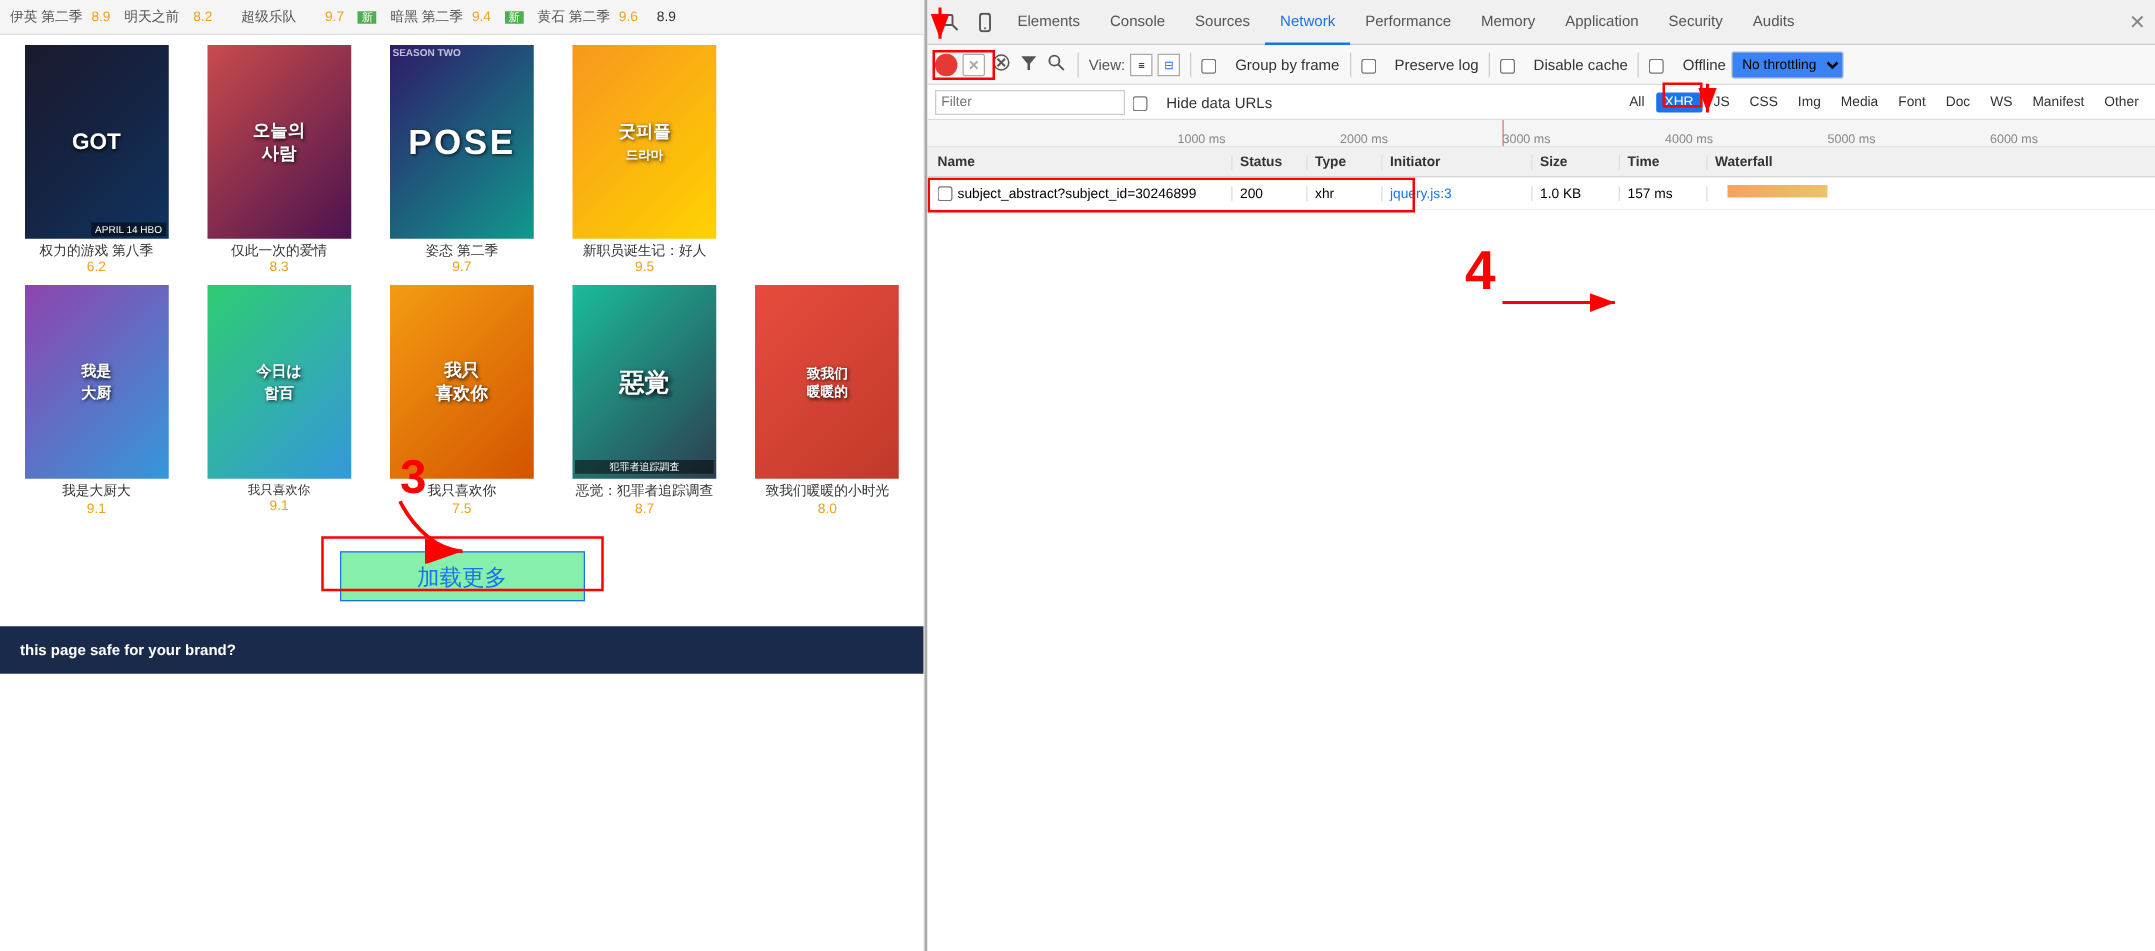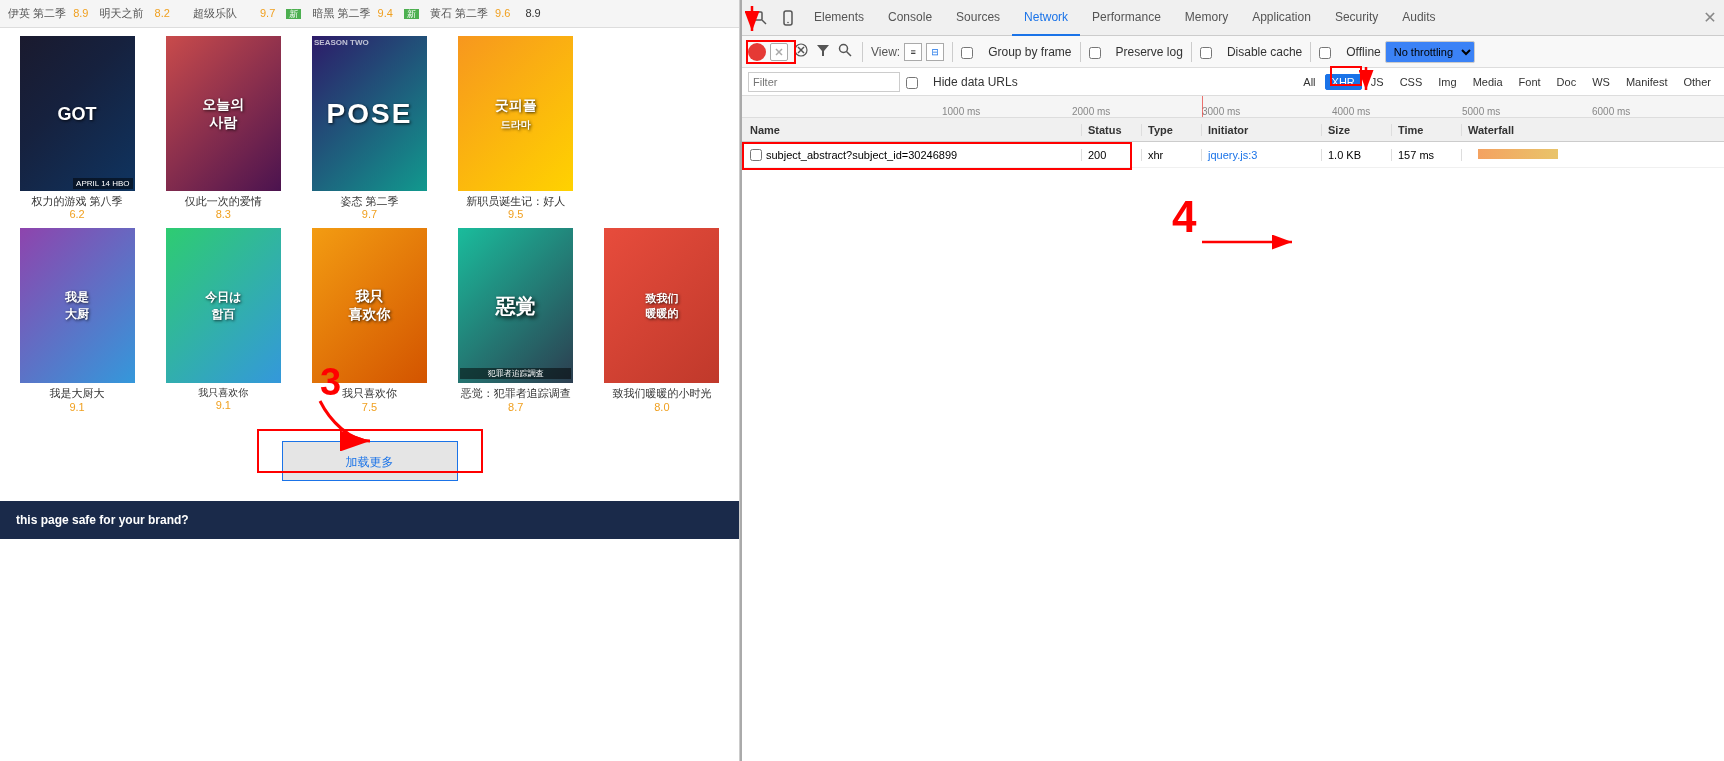--- a/index.html
+++ b/index.html
@@ -80,26 +80,26 @@
 
     .show-rating {
       font-size: 11px;
       color: #f0a020;
       text-align: center;
     }
 
     .load-more-btn {
       display: block;
       margin: 10px auto;
-      width: 176px;
+      width: 196px;
       height: 40px;
       border: 1px solid #1a73e8;
-      background: #e5e5e5;
+      background: #86efac;
       color: #1a73e8;
-      font-size: 12px;
+      font-size: 18px;
       cursor: pointer;
       text-align: center;
       line-height: 40px;
     }
 
     .bottom-banner {
       background: #1a2a4a;
       color: white;
       padding: 12px 16px;
       font-size: 12px;
@@ -338,21 +338,21 @@
       border-bottom: 1px solid #ccc;
       height: 24px;
       align-items: center;
       font-size: 11px;
       color: #333;
       font-weight: bold;
       position: sticky;
       top: 0;
     }
 
-    .col-name { width: 340px; padding: 0 8px; border-right: 1px solid #ddd; flex-shrink: 0; }
+    .col-name { width: 244px; padding: 0 8px; border-right: 1px solid #ddd; flex-shrink: 0; }
     .col-status { width: 60px; padding: 0 6px; border-right: 1px solid #ddd; flex-shrink: 0; }
     .col-type { width: 60px; padding: 0 6px; border-right: 1px solid #ddd; flex-shrink: 0; }
     .col-initiator { width: 120px; padding: 0 6px; border-right: 1px solid #ddd; flex-shrink: 0; }
     .col-size { width: 70px; padding: 0 6px; border-right: 1px solid #ddd; flex-shrink: 0; }
     .col-time { width: 70px; padding: 0 6px; border-right: 1px solid #ddd; flex-shrink: 0; }
     .col-waterfall { flex: 1; padding: 0 6px; }
 
     .table-row {
       display: flex;
       align-items: center;

